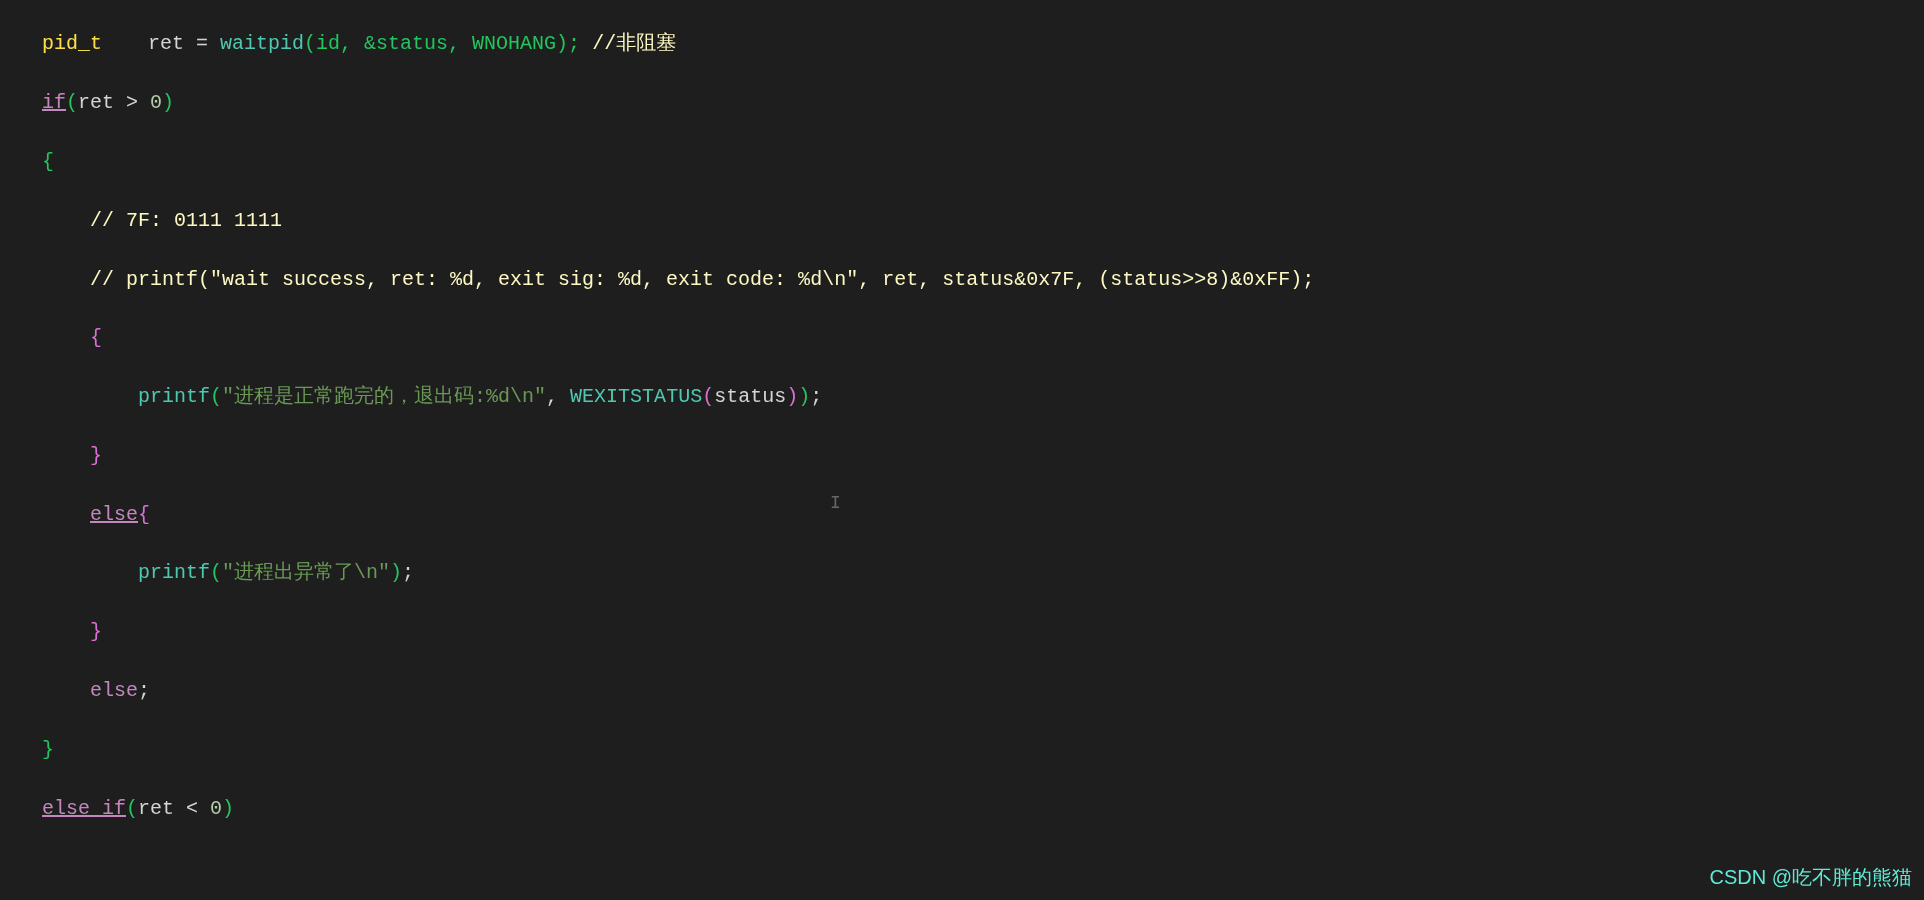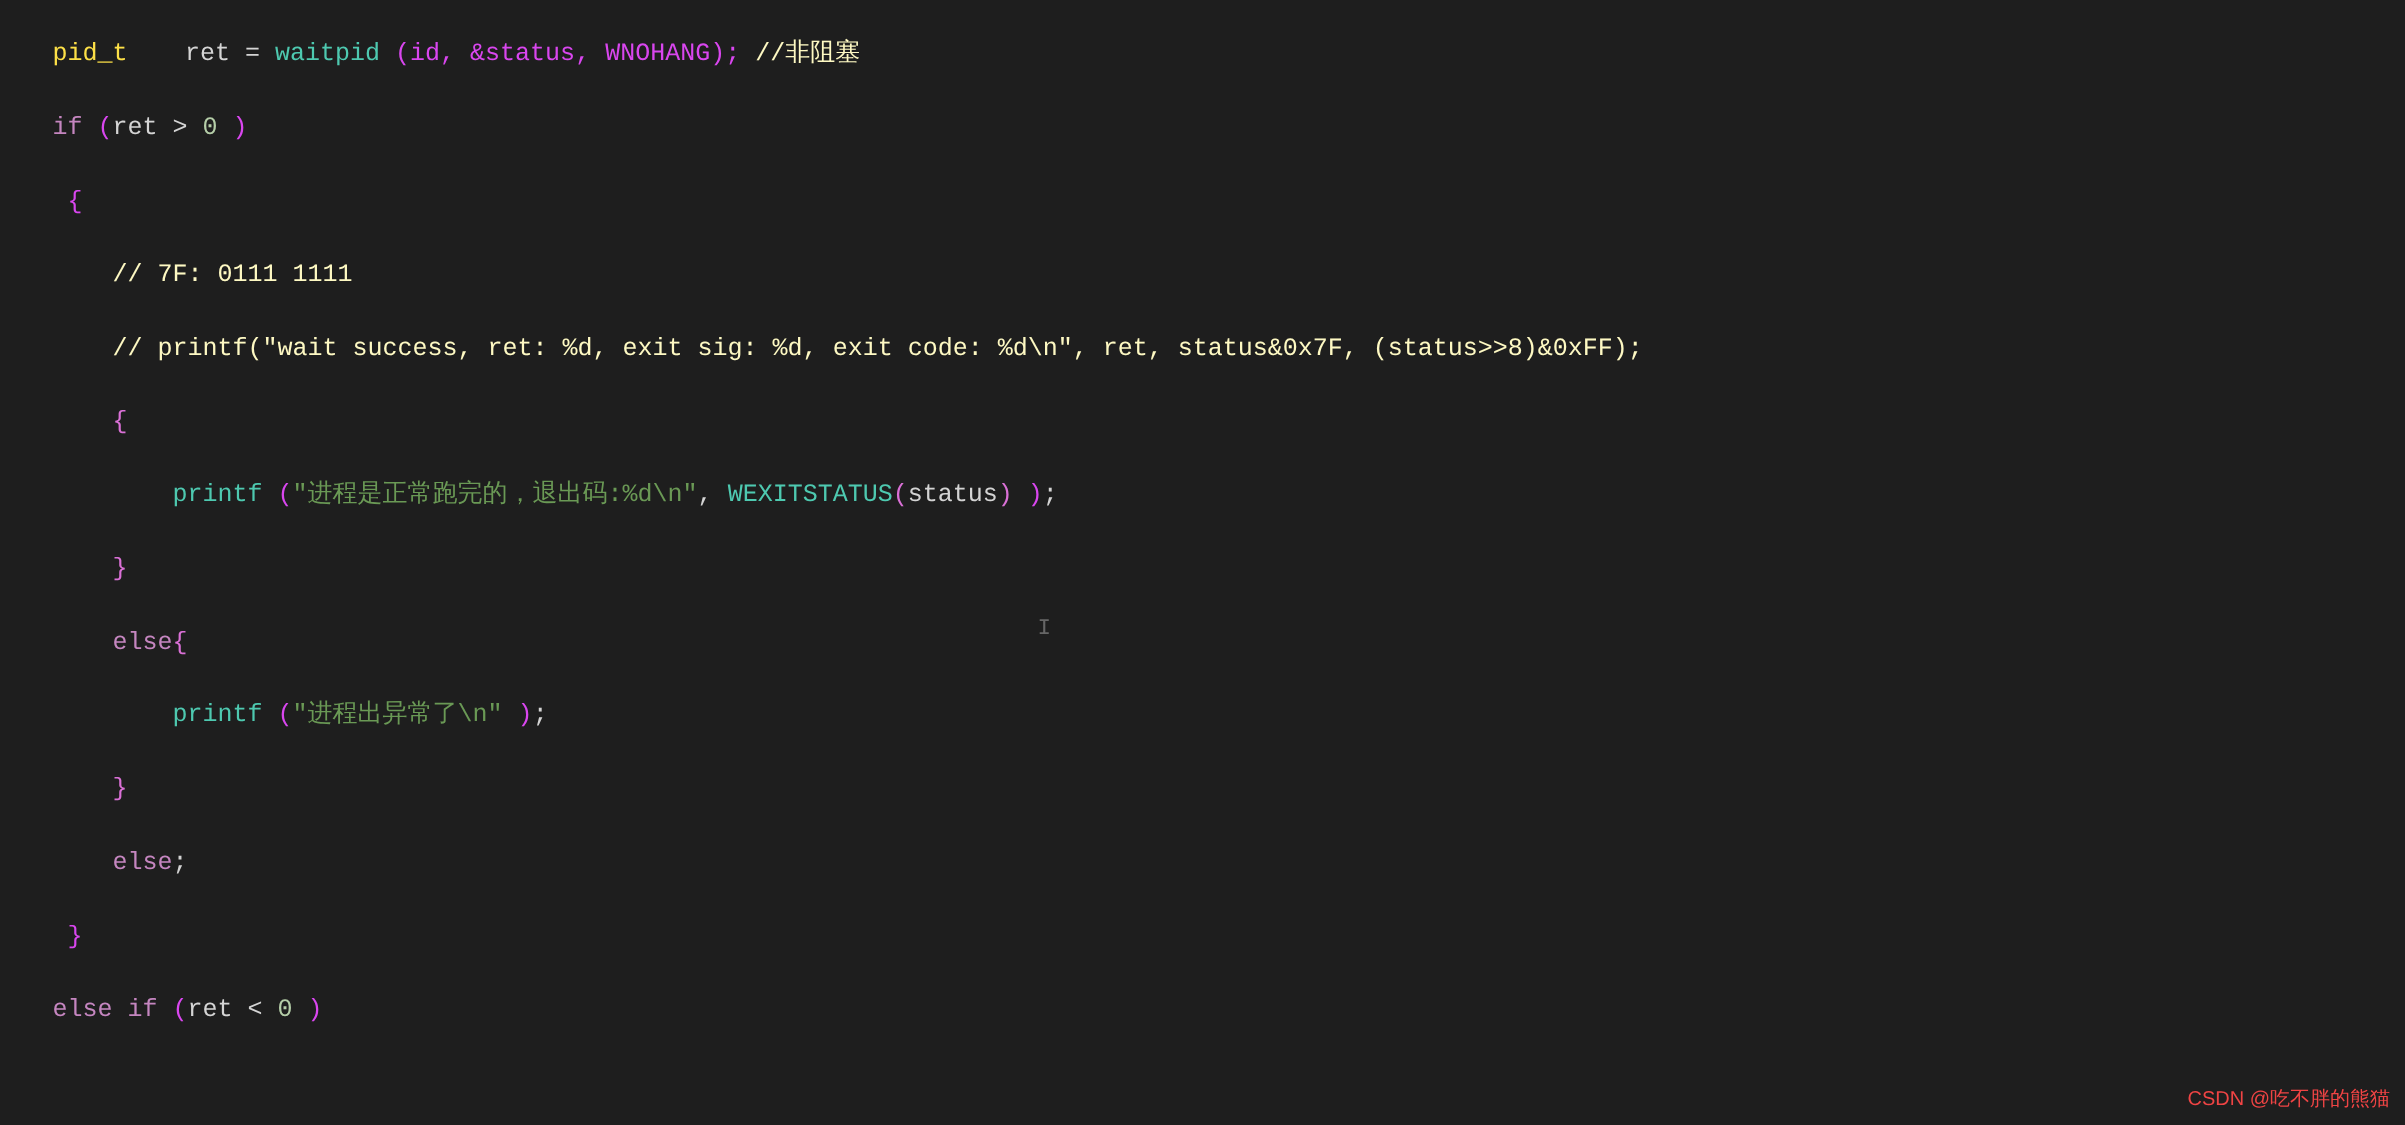--- a/index.html
+++ b/index.html
@@ -18,37 +18,37 @@
       width: 1924px;
       height: 900px;
     }
     .code-container {
       padding: 0 0 0 42px;
       white-space: pre;
     }
     .line {
       min-height: 29.4px;
     }
-    .keyword { color: #c586c0; }
+    .keyword { color: #c586c0; text-decoration: underline; }
     .type { color: #fde047; }
     .identifier { color: #d4d4d4; margin-left: 34px; }
     .func-teal { color: #4ec9b0; }
     .number { color: #b5cea8; }
     .string-green { color: #6a9955; }
     .comment { color: #fef9c3; }
     .operator { color: #d4d4d4; }
-    .paren-yellow { color: #d946ef; margin-left: 12px; }
+    .paren-yellow { color: #22c55e; }
     .paren-pink { color: #da70d6; }
     .break-kw { color: #c586c0; }
     .watermark {
       position: fixed;
       bottom: 8px;
       right: 12px;
-      color: #ef4444;
-      font-size: 16px;
+      color: #5eead4;
+      font-size: 20px;
       font-family: sans-serif;
     }
     .text-cursor-mark {
       position: absolute;
       left: 830px;
       top: 490px;
       color: #666;
       font-size: 18px;
     }
   </style>

